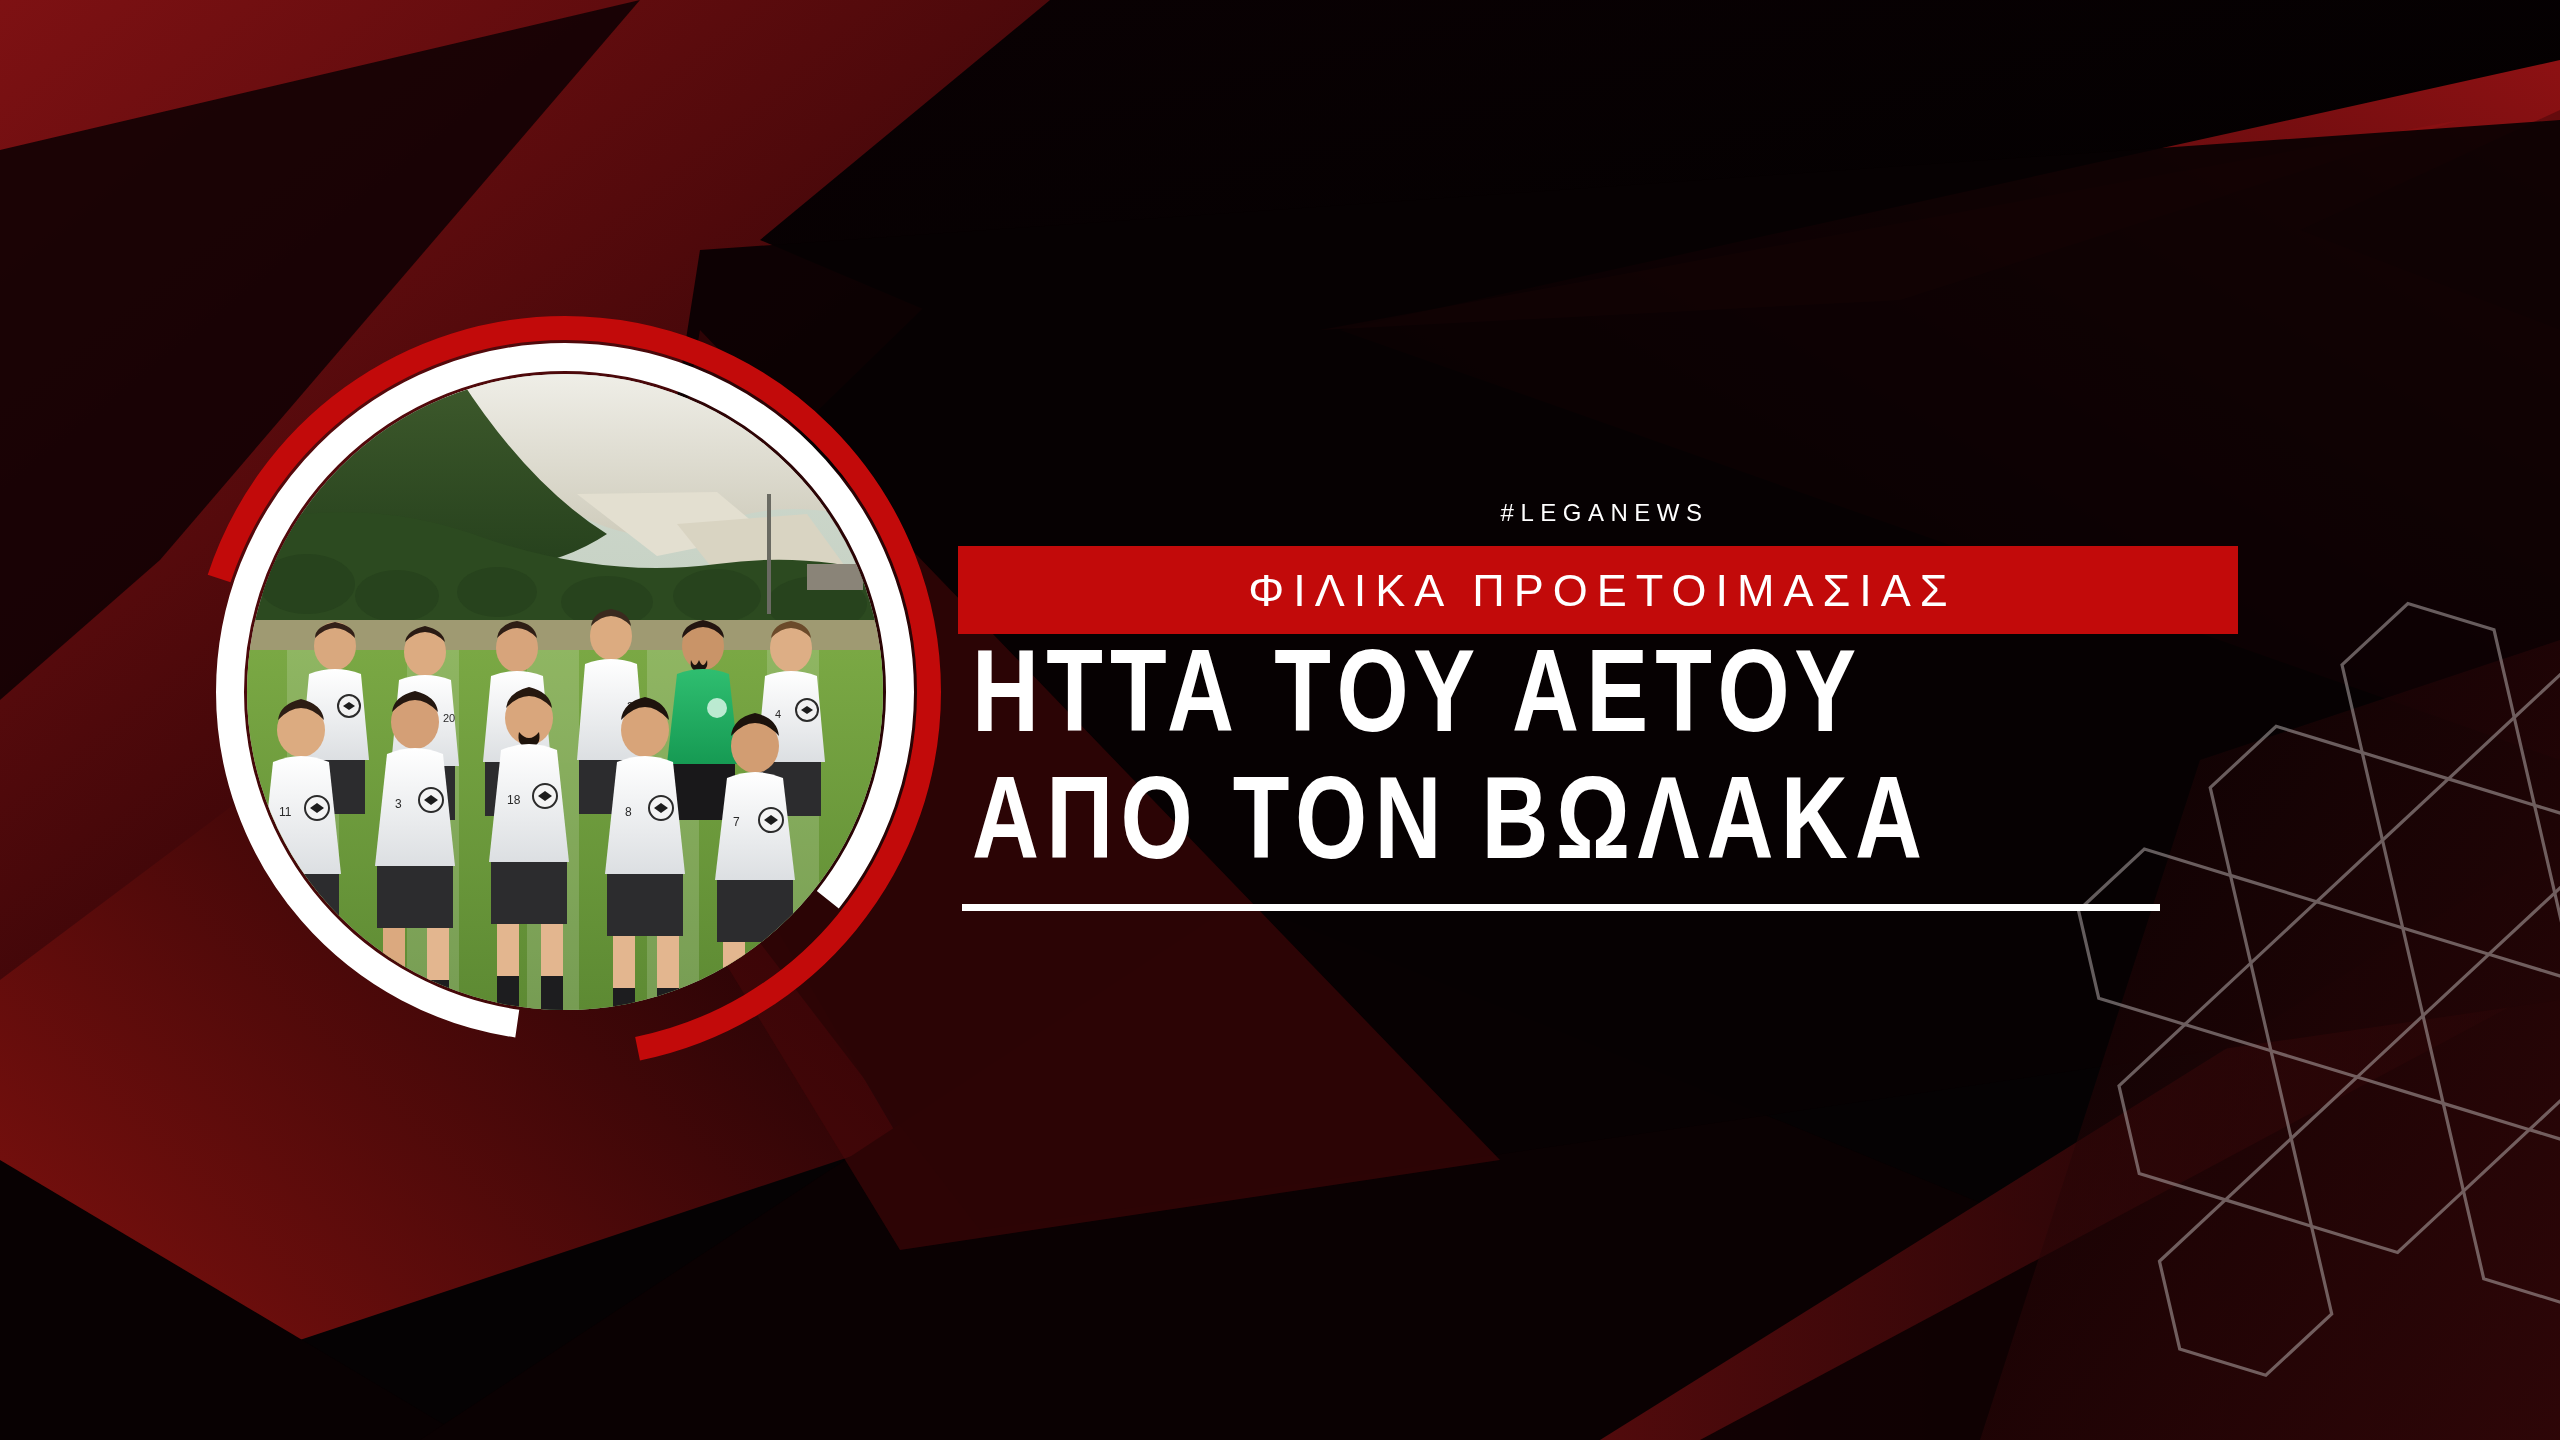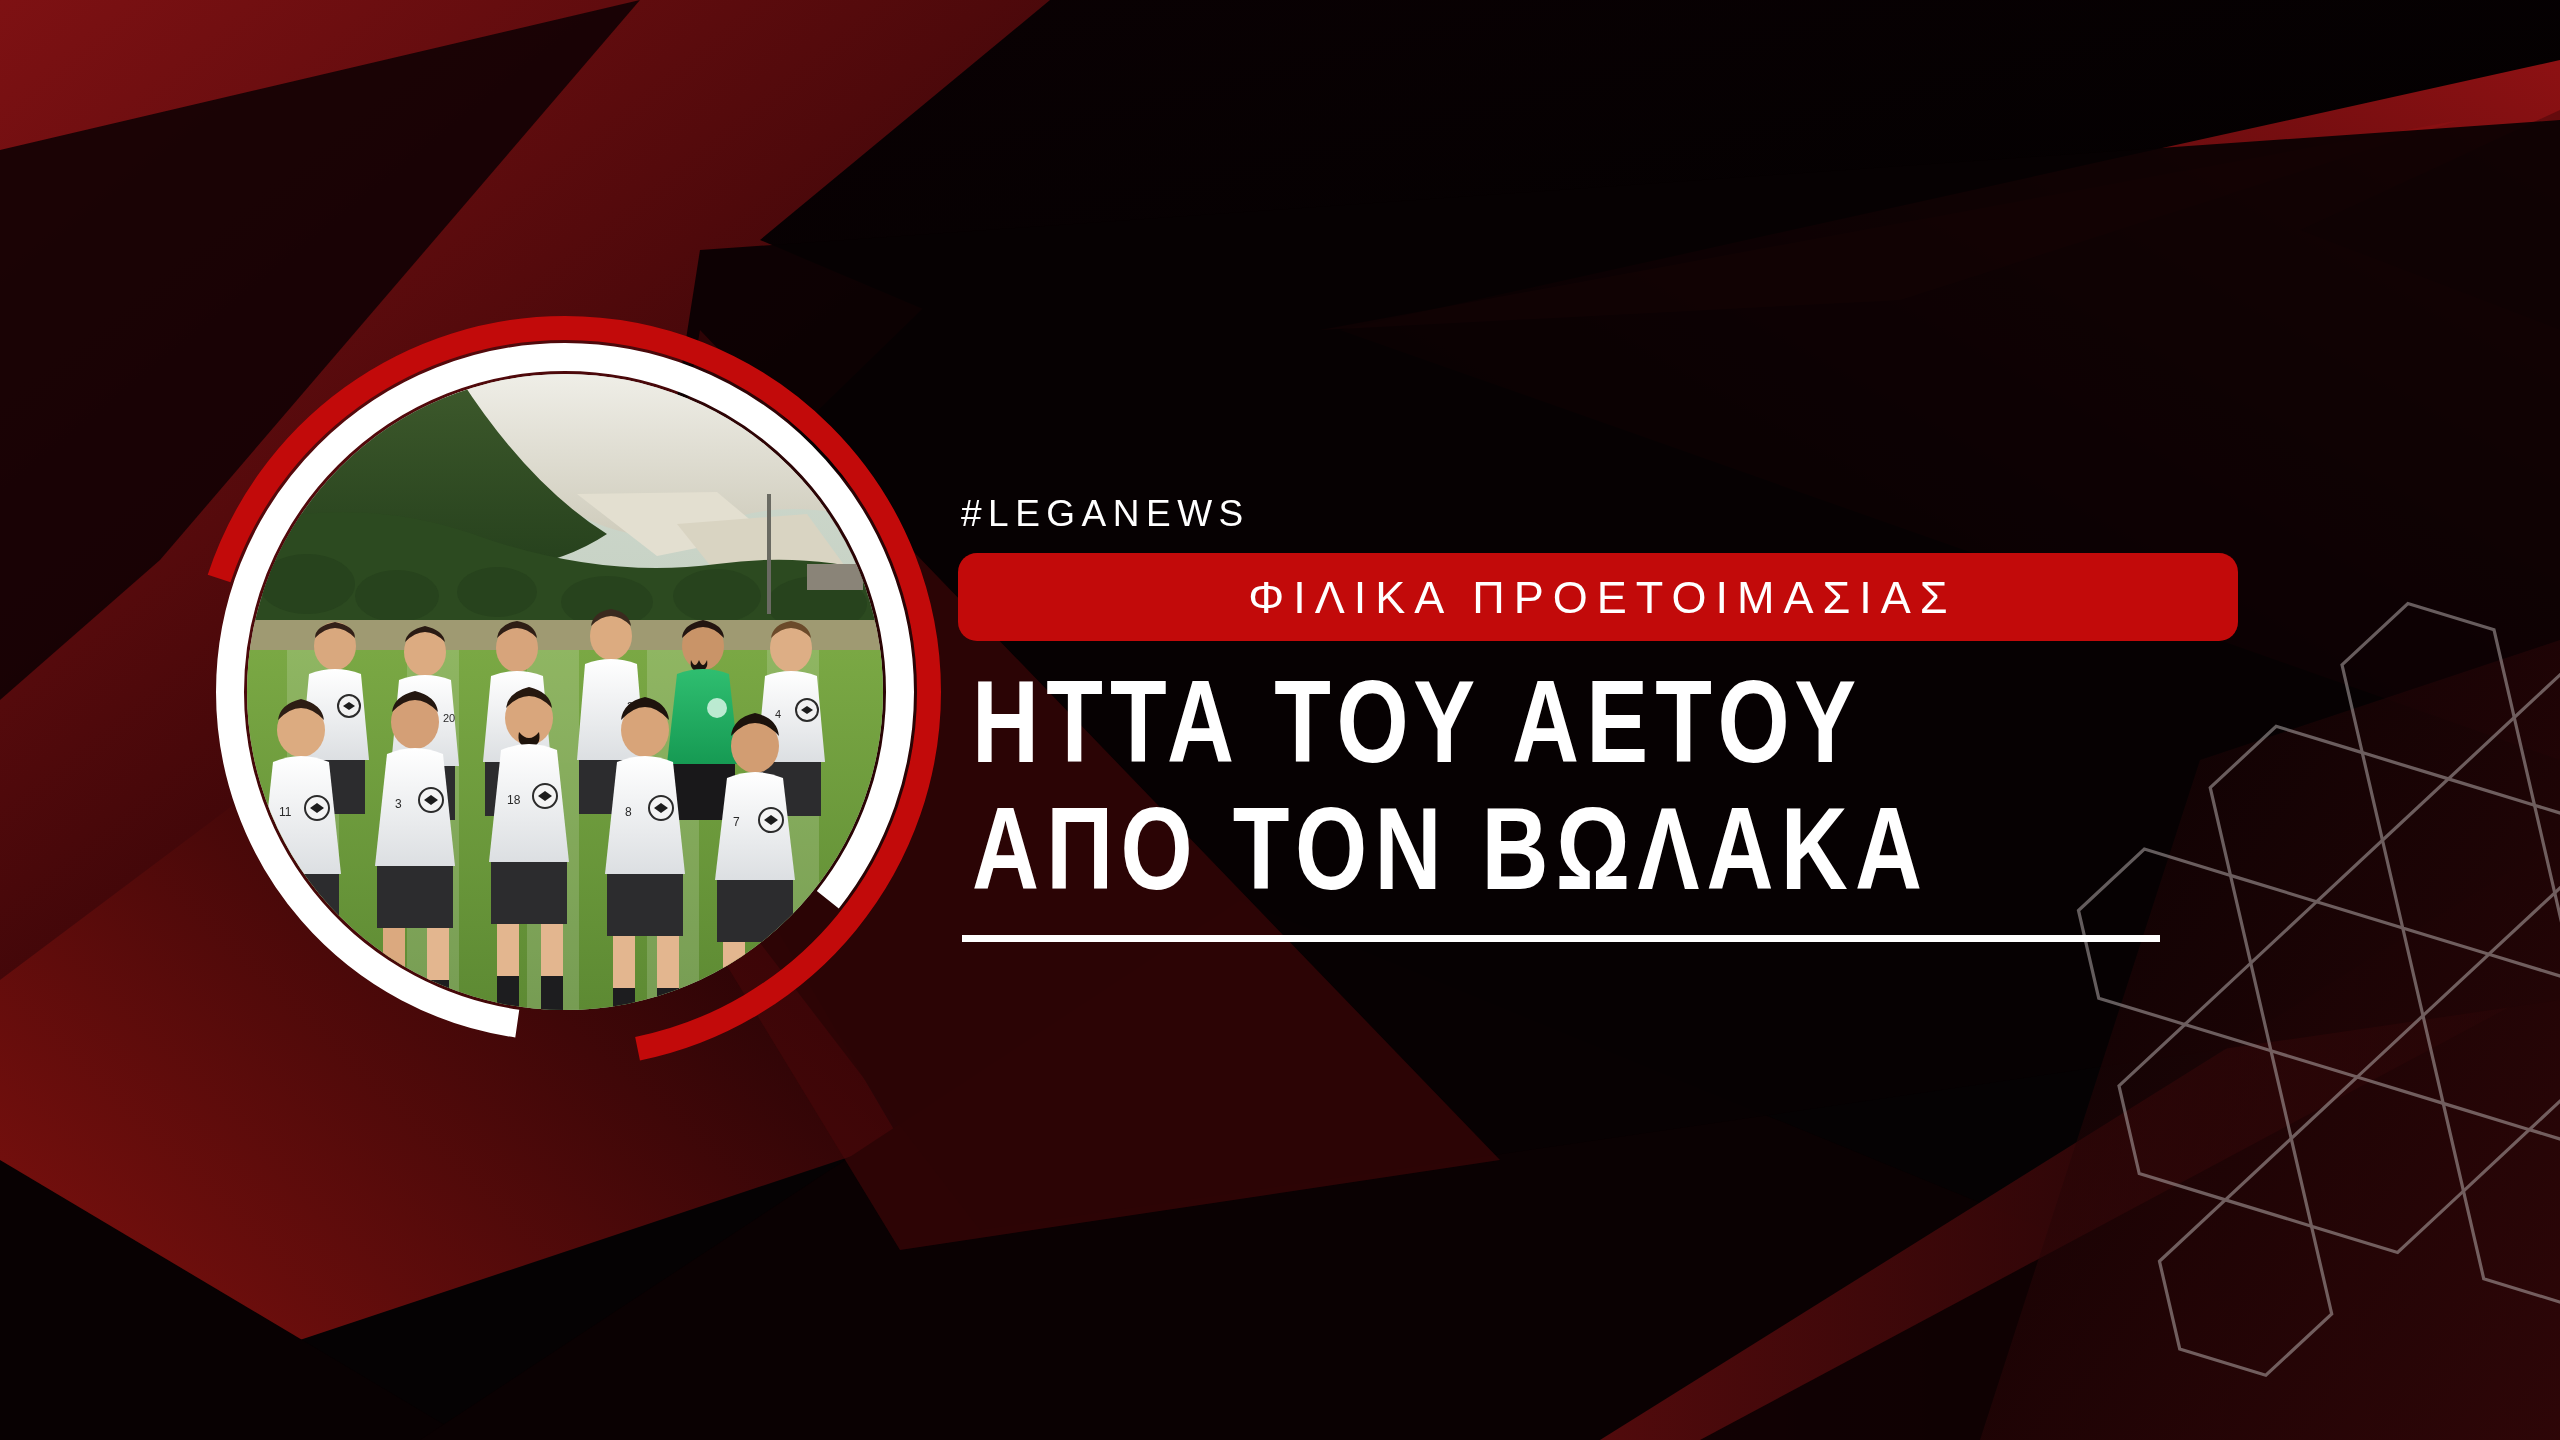--- a/index.html
+++ b/index.html
@@ -63,36 +63,36 @@
 
   
   #content {
     position: absolute;
     left: 958px;
     top: 495px;
     width: 1290px;
   }
   #hashtag {
     color: #ffffff;
-    font-size: 37px;
+    font-size: 24px;
     font-weight: 400;
     letter-spacing: 6.5px;
     line-height: 1;
-    margin: 0 0 21px 3px;
+    margin: 6px 0 21px 3px;
     white-space: nowrap;
+    text-align: center;
   }
   #kicker-banner {
     background: #c20a0a;
     height: 88px;
     width: 1280px;
     display: flex;
     align-items: center;
     justify-content: center;
-    margin-bottom: 34px;
-    border-radius: 19px;
+    margin-bottom: 10px;
   }
   #kicker-text {
     color: #ffffff;
     font-size: 45px;
     font-weight: 400;
     letter-spacing: 9px;
     line-height: 1;
     white-space: nowrap;
     text-indent: 9px;
   }

